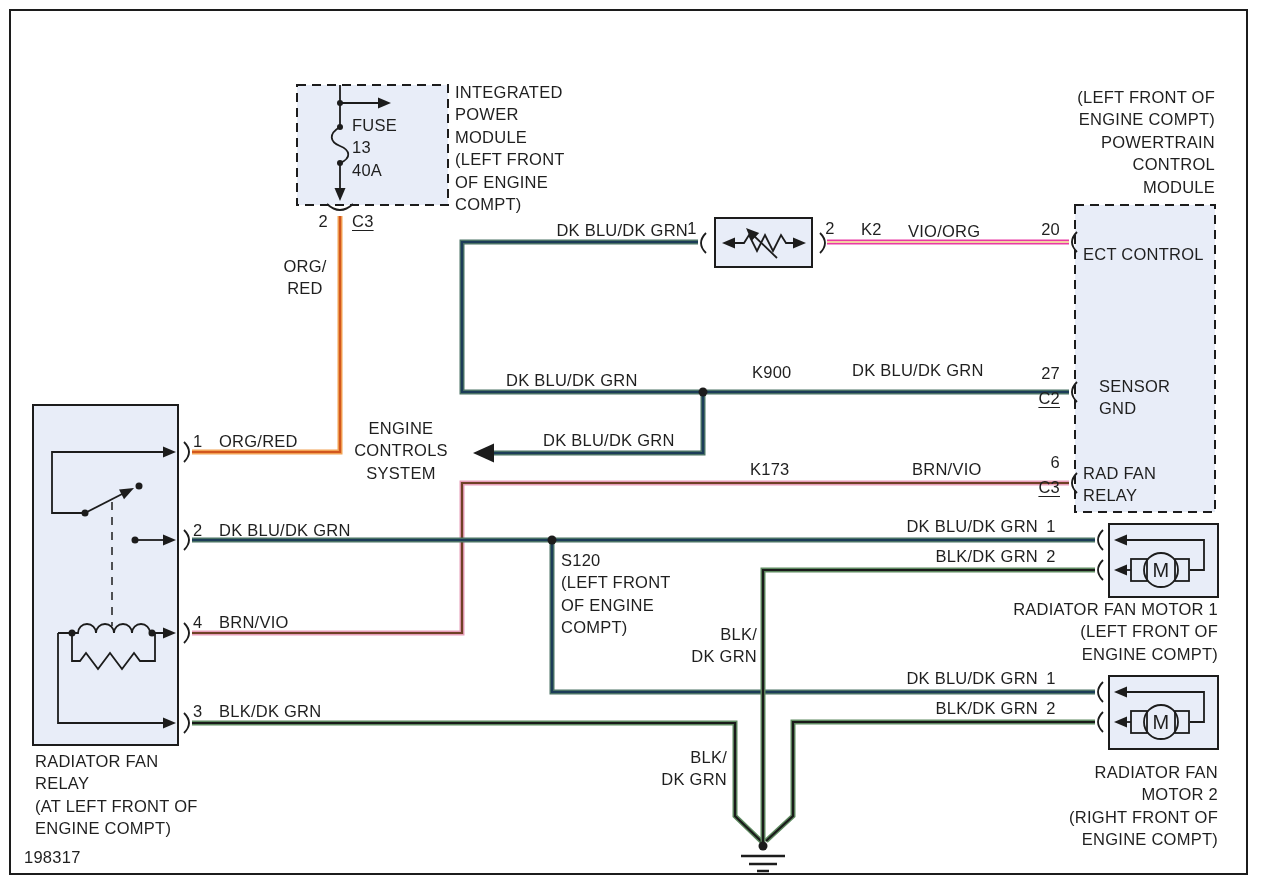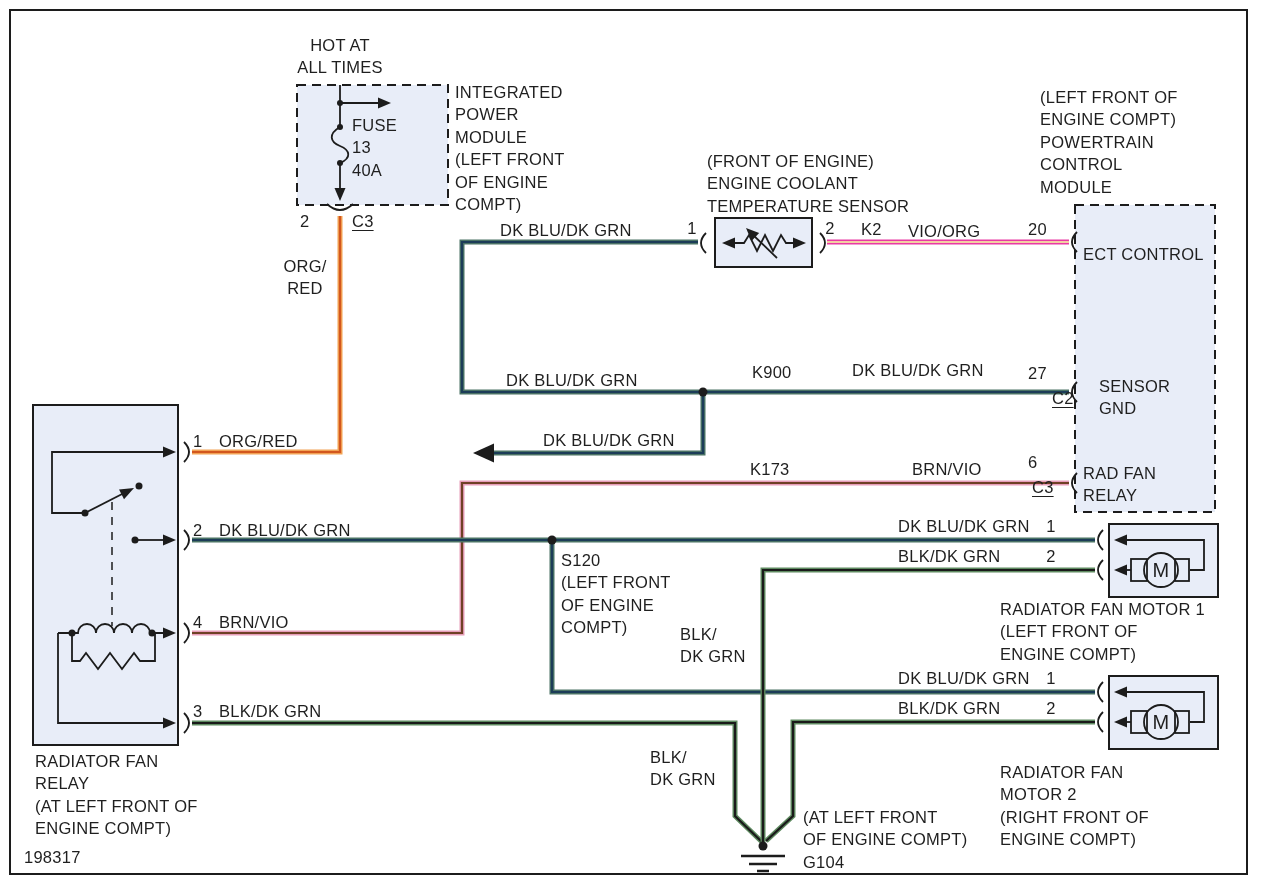--- a/index.html
+++ b/index.html
@@ -1,21 +1,21 @@
 <!DOCTYPE html>
 <html style="--box_fill: #e8edf8; --line: #1c1c1c; --text: #1f1f1f; --blue_edge: #4a7265; --blue_core: #1c3c58; --green_edge: #5e8a60; --green_core: #1a1a1a; --orange_edge: #f2a254; --orange_core: #d2571e; --pink_edge: #e93aa4; --pink_core: #f3cfa3; --rose_edge: #e79db9; --rose_core: #6f4126;"><head>
 <meta charset="utf-8">
 <style>
   html,body{margin:0;padding:0;background:#fff;}
   .stage{position:relative;width:1264px;height:890px;background:#fff;overflow:hidden;
          font-family:"Liberation Sans",sans-serif;}
   .stage svg{position:absolute;left:0;top:0;}
   .t{position:absolute;font-size:16.5px;line-height:1.36;letter-spacing:.25px;
      color:var(--text,#1f1f1f);white-space:pre-line;}
-  .tr{text-align:left;} .tc{text-align:center;}
+  .tr{text-align:right;} .tc{text-align:center;}
   .u{text-decoration:underline;text-underline-offset:3px;}
   .msym{font-size:20px;line-height:24px;font-weight:400;}
   
   .frame{fill:none;stroke:var(--line,#1c1c1c);stroke-width:2;}
   .box{stroke:var(--line,#1c1c1c);stroke-width:2;fill:var(--box_fill,#e8edf8);}
   .dashed{stroke-dasharray:9 6;}
   .blk{fill:none;stroke:var(--line,#1c1c1c);stroke-width:1.8;}
   .dash2{stroke-dasharray:8 7;stroke-width:1.5;}
   .arr{fill:var(--line,#1c1c1c);stroke:none;}
   .dot{fill:var(--line,#1c1c1c);}
@@ -178,66 +178,64 @@
   <path class="arr" d="M0,0 L21,-9.5 L21,9.5 Z" transform="translate(473,453)"></path>
 
   <g>
     <circle class="dot" cx="763" cy="846" r="4.5"></circle>
     <path class="gnd" d="M741,856 H785"></path>
     <path class="gnd" d="M749,864 H777"></path>
     <path class="gnd" d="M757,871 H769"></path>
   </g>
 </svg>
 
-<div class="t tc" style="left:266px;top:34px;width:148px;">HOT AT
-ALL TIMES</div>
 <div class="t" style="left:455px;top:81px;">INTEGRATED
 POWER
 MODULE
 (LEFT FRONT
 OF ENGINE
 COMPT)</div>
 <div class="t" style="left:352px;top:114px;">FUSE
 13
 40A</div>
 <div class="t tr" style="left:300px;top:210px;width:28px;">2</div>
 <div class="t u" style="left:352px;top:210px;">C3</div>
 <div class="t tc" style="left:276px;top:255px;width:58px;">ORG/
 RED</div>
 
-<div class="t" style="left:707px;top:150px;">(FRONT OF ENGINE)
-ENGINE COOLANT
-TEMPERATURE SENSOR</div>
 <div class="t tr" style="left:500px;top:219px;width:188px;">DK BLU/DK GRN</div>
 <div class="t tc" style="left:684px;top:217px;width:16px;">1</div>
 <div class="t tc" style="left:822px;top:217px;width:16px;">2</div>
 <div class="t" style="left:861px;top:218px;">K2</div>
 <div class="t" style="left:908px;top:220px;">VIO/ORG</div>
 
 <div class="t tr" style="left:1040px;top:86px;width:175px;">(LEFT FRONT OF
 ENGINE COMPT)
 POWERTRAIN
 CONTROL
 MODULE</div>
 <div class="t tr" style="left:1028px;top:218px;width:32px;">20</div>
 <div class="t" style="left:1083px;top:243px;">ECT CONTROL</div>
 <div class="t tr" style="left:1028px;top:362px;width:32px;">27</div>
-<div class="t tr u" style="left:1032px;top:387px;width:28px;margin-left:20px;">C2</div>
+<div class="t tr u" style="left:1032px;top:387px;width:28px;">C2</div>
 <div class="t" style="left:1083px;top:375px;margin-left:16px;">SENSOR
 GND</div>
 <div class="t tr" style="left:1028px;top:451px;width:32px;">6</div>
 <div class="t tr u" style="left:1032px;top:476px;width:28px;">C3</div>
 <div class="t" style="left:1083px;top:462px;">RAD FAN
 RELAY</div>
 
 <div class="t" style="left:506px;top:369px;">DK BLU/DK GRN</div>
 <div class="t" style="left:752px;top:361px;text-align:center;">K900</div>
 <div class="t" style="left:852px;top:359px;">DK BLU/DK GRN</div>
 
 <div class="t" style="left:543px;top:429px;">DK BLU/DK GRN</div>
+<div class="t tc" style="left:342px;top:417px;width:118px;">ENGINE
+CONTROLS
+SYSTEM</div>
 
 <div class="t" style="left:750px;top:458px;">K173</div>
 <div class="t" style="left:912px;top:458px;">BRN/VIO</div>
 
 <div class="t" style="left:193px;top:430px;width:16px;">1</div>
 <div class="t" style="left:219px;top:430px;">ORG/RED</div>
 <div class="t" style="left:193px;top:519px;width:16px;">2</div>
 <div class="t" style="left:219px;top:519px;">DK BLU/DK GRN</div>
 <div class="t" style="left:193px;top:611px;width:16px;">4</div>
 <div class="t" style="left:219px;top:611px;">BRN/VIO</div>
@@ -271,17 +269,14 @@
 <div class="t tr" style="left:898px;top:697px;width:140px;">BLK/DK GRN</div>
 <div class="t tc" style="left:1042px;top:697px;width:18px;">2</div>
 <div class="t tr" style="left:1000px;top:761px;width:218px;">RADIATOR FAN
 MOTOR 2
 (RIGHT FRONT OF
 ENGINE COMPT)</div>
 <div class="t tc msym" style="left:1149px;top:710px;width:24px;">M</div>
 
 <div class="t tr" style="left:650px;top:746px;width:77px;">BLK/
 DK GRN</div>
-<div class="t" style="left:803px;top:806px;">(AT LEFT FRONT
-OF ENGINE COMPT)
-G104</div>
 
 </div>
 
 </body></html>

